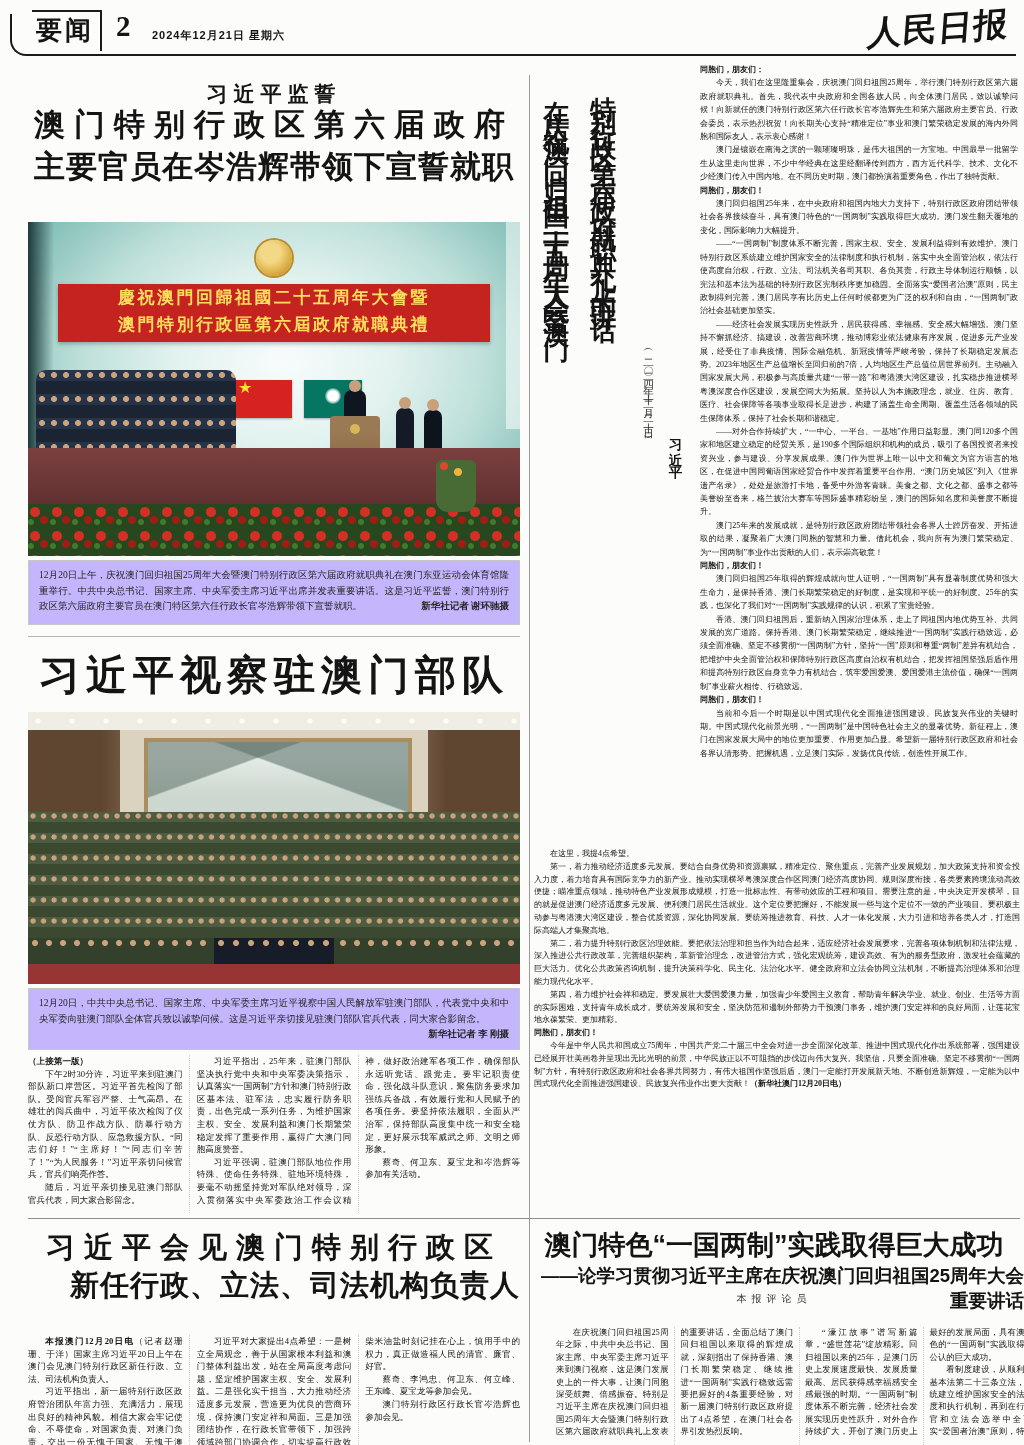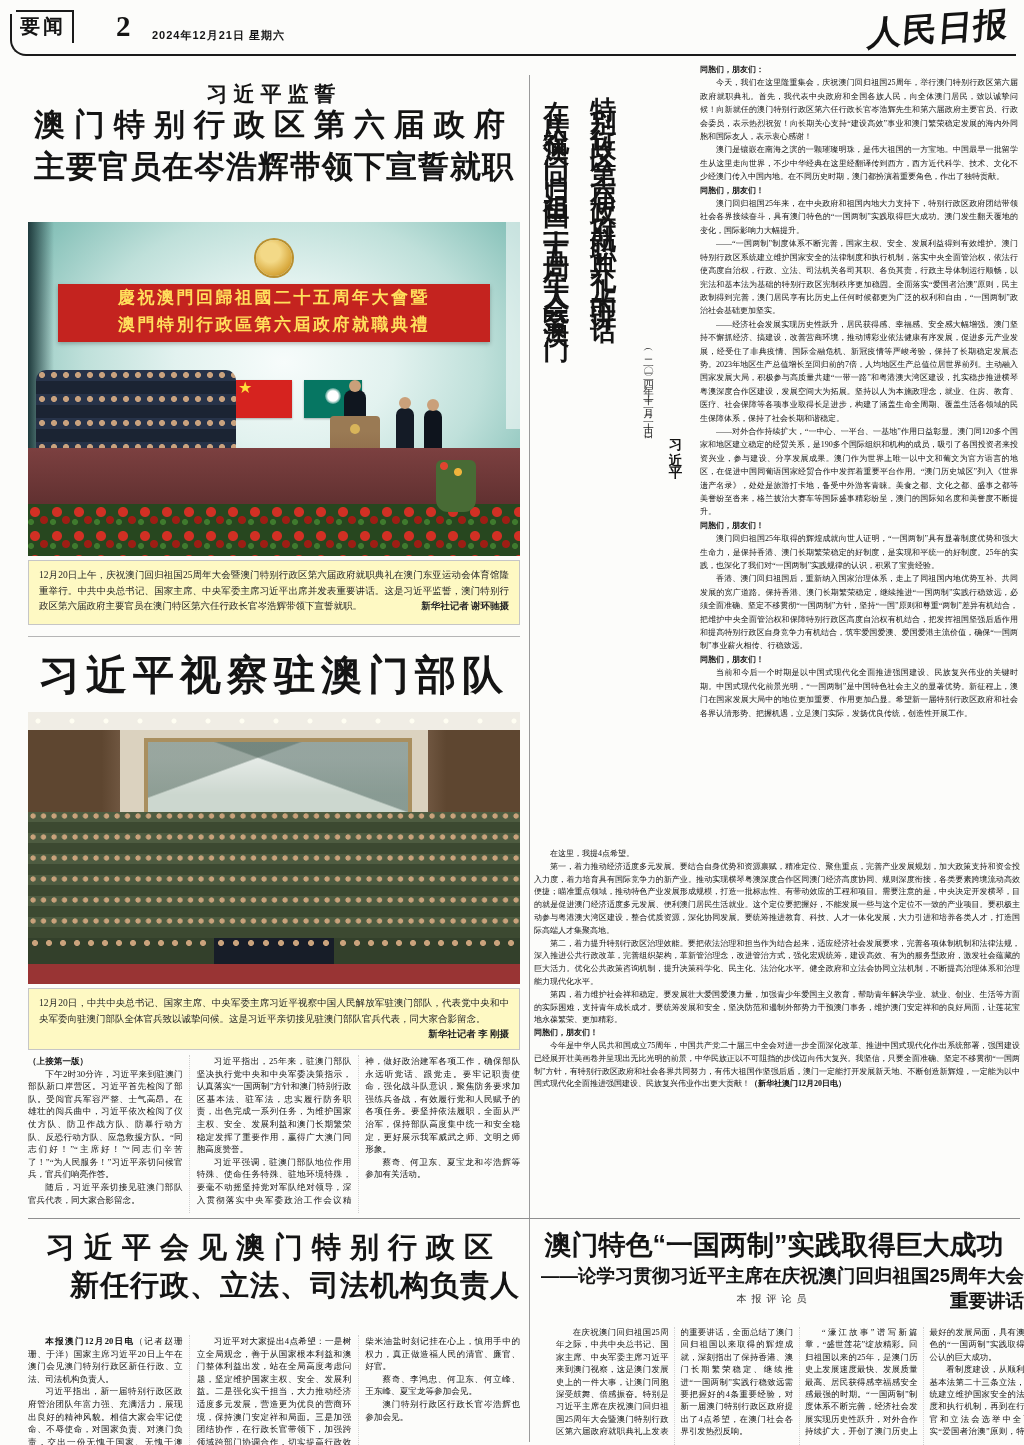--- a/index.html
+++ b/index.html
@@ -5,21 +5,21 @@
   html,body{margin:0;padding:0;background:#e8e8e6;}
   .page{position:relative;width:1024px;height:1445px;background:#fcfcfa;overflow:hidden;
         font-family:"Liberation Serif","DejaVu Serif",serif;color:#141414;}
   .abs{position:absolute;}
   .hei{font-family:"Liberation Sans","DejaVu Sans",sans-serif;font-weight:bold;}
 
   
   .hdr-frame{left:10px;top:14px;right:8px;height:40px;
              border-left:2.5px solid #1a1a1a;border-bottom:2.5px solid #1a1a1a;
              border-bottom-left-radius:16px;}
-  .sec{left:16px;top:10px;font-size:20px;letter-spacing:3px;padding:1px 6px 3px 4px;
+  .sec{left:32px;top:10px;font-size:26px;letter-spacing:3px;padding:1px 6px 3px 4px;
        border-top:2.5px solid #1a1a1a;border-right:2.5px solid #1a1a1a;}
   .pg{left:116px;top:10px;font-size:29px;font-family:"Liberation Serif",serif;font-weight:bold;}
   .pdate{left:152px;top:28px;font-size:11px;font-weight:bold;letter-spacing:1px;}
   .masthead{right:16px;top:6px;font-size:34px;font-weight:900;letter-spacing:1px;
             transform:skewX(-8deg) rotate(-4deg);font-family:"Liberation Serif",serif;}
 
   .vrule{left:529px;top:75px;width:0;height:1367px;border-left:1px solid #9a9a9a;}
   .mainhr{left:28px;top:1218px;width:992px;height:0;border-top:1px solid #8f8f8f;}
   .lefthr{left:28px;top:636px;width:492px;height:0;border-top:1px solid #b5b5b5;}
 
@@ -73,21 +73,21 @@
         radial-gradient(circle 3px at 3px 18px, #3f7a2e 2.6px, rgba(0,0,0,0) 3.4px);
       background-size:22px 24px,22px 24px,22px 24px;}
   .p1-basket{right:44px;bottom:44px;width:40px;height:52px;border-radius:6px 6px 12px 12px;
       background:
         radial-gradient(circle 4px at 8px 6px, #e0452f 3.5px, rgba(0,0,0,0) 4.5px),
         radial-gradient(circle 4px at 22px 12px, #f0b43c 3.5px, rgba(0,0,0,0) 4.5px),
         #486b35;}
 
   
   .capbox{border:1px solid #c6c6c6;padding:7px 10px;font-size:9.5px;line-height:15.5px;
-          text-align:justify;color:#262626;background:#fef9c3;}
+          text-align:justify;color:#262626;background:#c4b5fd;}
   .cap1{left:28px;top:560px;width:470px;height:49px;}
   .cap2{left:28px;top:988px;width:470px;height:46px;}
   .credit{float:right;font-weight:bold;margin-left:14px;}
 
   
   .photo2{left:28px;top:712px;width:492px;height:272px;overflow:hidden;background:#d9d0bd;}
   .p2-ceiling{left:0;top:0;width:100%;height:18px;background:#f0ede5;
       background-image:radial-gradient(circle 2px at 10px 9px, #fffef2 2px, rgba(0,0,0,0) 3px);
       background-size:34px 18px;}
   .p2-wall{left:0;top:18px;width:100%;height:134px;background:#dbd2bf;}
@@ -228,27 +228,28 @@
     <p>澳门特别行政区行政长官岑浩辉也参加会见。</p>
   </div>
 
   <div class="abs vtitle vt1">在庆祝澳门回归祖国二十五周年大会暨澳门</div>
   <div class="abs vtitle vt2">特别行政区第六届政府就职典礼上的讲话</div>
   <div class="abs vdate">（二〇二四年十二月二十日）</div>
   <div class="abs vauthor">习近平</div>
 
   <div class="abs speechtop">
     <p class="flush">同胞们，朋友们：</p>
-    <p>今天，我们在这里隆重集会，庆祝澳门回归祖国25周年，举行澳门特别行政区第六届政府就职典礼。首先，我代表中央政府和全国各族人民，向全体澳门居民，致以诚挚问候！向新就任的澳门特别行政区第六任行政长官岑浩辉先生和第六届政府主要官员、行政会委员，表示热烈祝贺！向长期关心支持“建设高效”事业和澳门繁荣稳定发展的海内外同胞和国际友人，表示衷心感谢！</p>
+    <p>今天，我们在这里隆重集会，庆祝澳门回归祖国25周年，举行澳门特别行政区第六届政府就职典礼。首先，我代表中央政府和全国各族人民，向全体澳门居民，致以诚挚问候！向新就任的澳门特别行政区第六任行政长官岑浩辉先生和第六届政府主要官员、行政会委员，表示热烈祝贺！向长期关心支持“精准定位”事业和澳门繁荣稳定发展的海内外同胞和国际友人，表示衷心感谢！</p>
     <p>澳门是镶嵌在南海之滨的一颗璀璨明珠，是伟大祖国的一方宝地。中国最早一批留学生从这里走向世界，不少中华经典在这里经翻译传到西方，西方近代科学、技术、文化不少经澳门传入中国内地。在不同历史时期，澳门都扮演着重要角色，作出了独特贡献。</p>
     <p class="flush">同胞们，朋友们！</p>
     <p>澳门回归祖国25年来，在中央政府和祖国内地大力支持下，特别行政区政府团结带领社会各界接续奋斗，具有澳门特色的“一国两制”实践取得巨大成功。澳门发生翻天覆地的变化，国际影响力大幅提升。</p>
     <p>——“一国两制”制度体系不断完善，国家主权、安全、发展利益得到有效维护。澳门特别行政区系统建立维护国家安全的法律制度和执行机制，落实中央全面管治权，依法行使高度自治权，行政、立法、司法机关各司其职、各负其责，行政主导体制运行顺畅，以宪法和基本法为基础的特别行政区宪制秩序更加稳固。全面落实“爱国者治澳”原则，民主政制得到完善，澳门居民享有比历史上任何时候都更为广泛的权利和自由，“一国两制”政治社会基础更加坚实。</p>
     <p>——经济社会发展实现历史性跃升，居民获得感、幸福感、安全感大幅增强。澳门坚持不懈抓经济、搞建设，改善营商环境，推动博彩业依法健康有序发展，促进多元产业发展，经受住了非典疫情、国际金融危机、新冠疫情等严峻考验，保持了长期稳定发展态势。2023年地区生产总值增长至回归前的7倍，人均地区生产总值位居世界前列。主动融入国家发展大局，积极参与高质量共建“一带一路”和粤港澳大湾区建设，扎实稳步推进横琴粤澳深度合作区建设，发展空间大为拓展。坚持以人为本施政理念，就业、住房、教育、医疗、社会保障等各项事业取得长足进步，构建了涵盖生命全周期、覆盖生活各领域的民生保障体系，保持了社会长期和谐稳定。</p>
     <p>——对外合作持续扩大，“一中心、一平台、一基地”作用日益彰显。澳门同120多个国家和地区建立稳定的经贸关系，是190多个国际组织和机构的成员，吸引了各国投资者来投资兴业，参与建设、分享发展成果。澳门作为世界上唯一以中文和葡文为官方语言的地区，在促进中国同葡语国家经贸合作中发挥着重要平台作用。“澳门历史城区”列入《世界遗产名录》，处处是旅游打卡地，备受中外游客青睐。美食之都、文化之都、盛事之都等美誉纷至沓来，格兰披治大赛车等国际盛事精彩纷呈，澳门的国际知名度和美誉度不断提升。</p>
+    <p>澳门25年来的发展成就，是特别行政区政府团结带领社会各界人士踔厉奋发、开拓进取的结果，凝聚着广大澳门同胞的智慧和力量。借此机会，我向所有为澳门繁荣稳定、为“一国两制”事业作出贡献的人们，表示崇高敬意！</p>
     <p class="flush">同胞们，朋友们！</p>
     <p>澳门回归祖国25年取得的辉煌成就向世人证明，“一国两制”具有显著制度优势和强大生命力，是保持香港、澳门长期繁荣稳定的好制度，是实现和平统一的好制度。25年的实践，也深化了我们对“一国两制”实践规律的认识，积累了宝贵经验。</p>
     <p>香港、澳门回归祖国后，重新纳入国家治理体系，走上了同祖国内地优势互补、共同发展的宽广道路。保持香港、澳门长期繁荣稳定，继续推进“一国两制”实践行稳致远，必须全面准确、坚定不移贯彻“一国两制”方针，坚持“一国”原则和尊重“两制”差异有机结合，把维护中央全面管治权和保障特别行政区高度自治权有机结合，把发挥祖国坚强后盾作用和提高特别行政区自身竞争力有机结合，筑牢爱国爱澳、爱国爱港主流价值，确保“一国两制”事业薪火相传、行稳致远。</p>
     <p class="flush">同胞们，朋友们！</p>
     <p>当前和今后一个时期是以中国式现代化全面推进强国建设、民族复兴伟业的关键时期。中国式现代化前景光明，“一国两制”是中国特色社会主义的显著优势。新征程上，澳门在国家发展大局中的地位更加重要、作用更加凸显。希望新一届特别行政区政府和社会各界认清形势、把握机遇，立足澳门实际，发扬优良传统，创造性开展工作。</p>
   </div>
 
   <div class="abs speechbot">
     <p>在这里，我提4点希望。</p>
     <p>第一，着力推动经济适度多元发展。要结合自身优势和资源禀赋，精准定位、聚焦重点，完善产业发展规划，加大政策支持和资金投入力度，着力培育具有国际竞争力的新产业。推动实现横琴粤澳深度合作区同澳门经济高度协同、规则深度衔接，各类要素跨境流动高效便捷；瞄准重点领域，推动特色产业发展形成规模，打造一批标志性、有带动效应的工程和项目。需要注意的是，中央决定开发横琴，目的就是促进澳门经济适度多元发展、便利澳门居民生活就业。这个定位要把握好，不能发展一些与这个定位不一致的产业项目。要积极主动参与粤港澳大湾区建设，整合优质资源，深化协同发展。要统筹推进教育、科技、人才一体化发展，大力引进和培养各类人才，打造国际高端人才集聚高地。</p>

